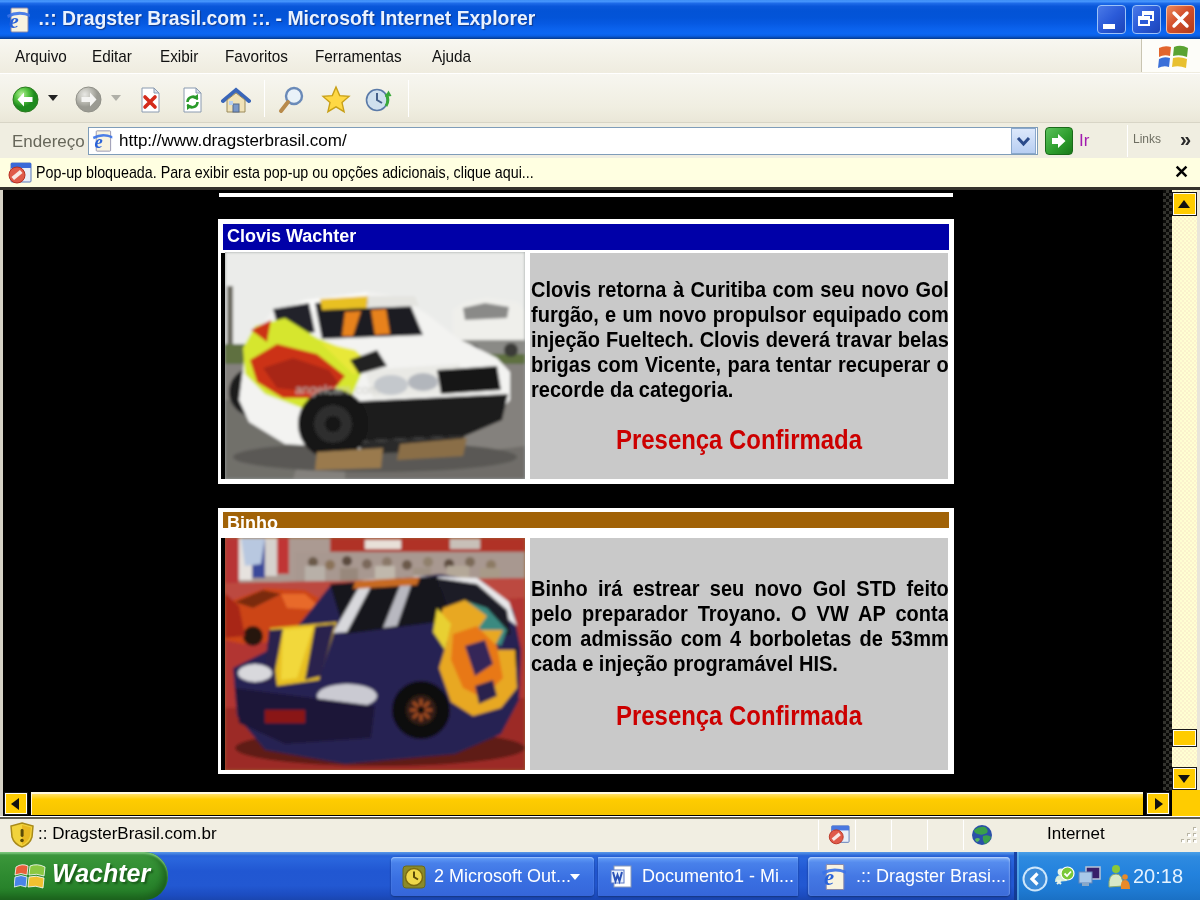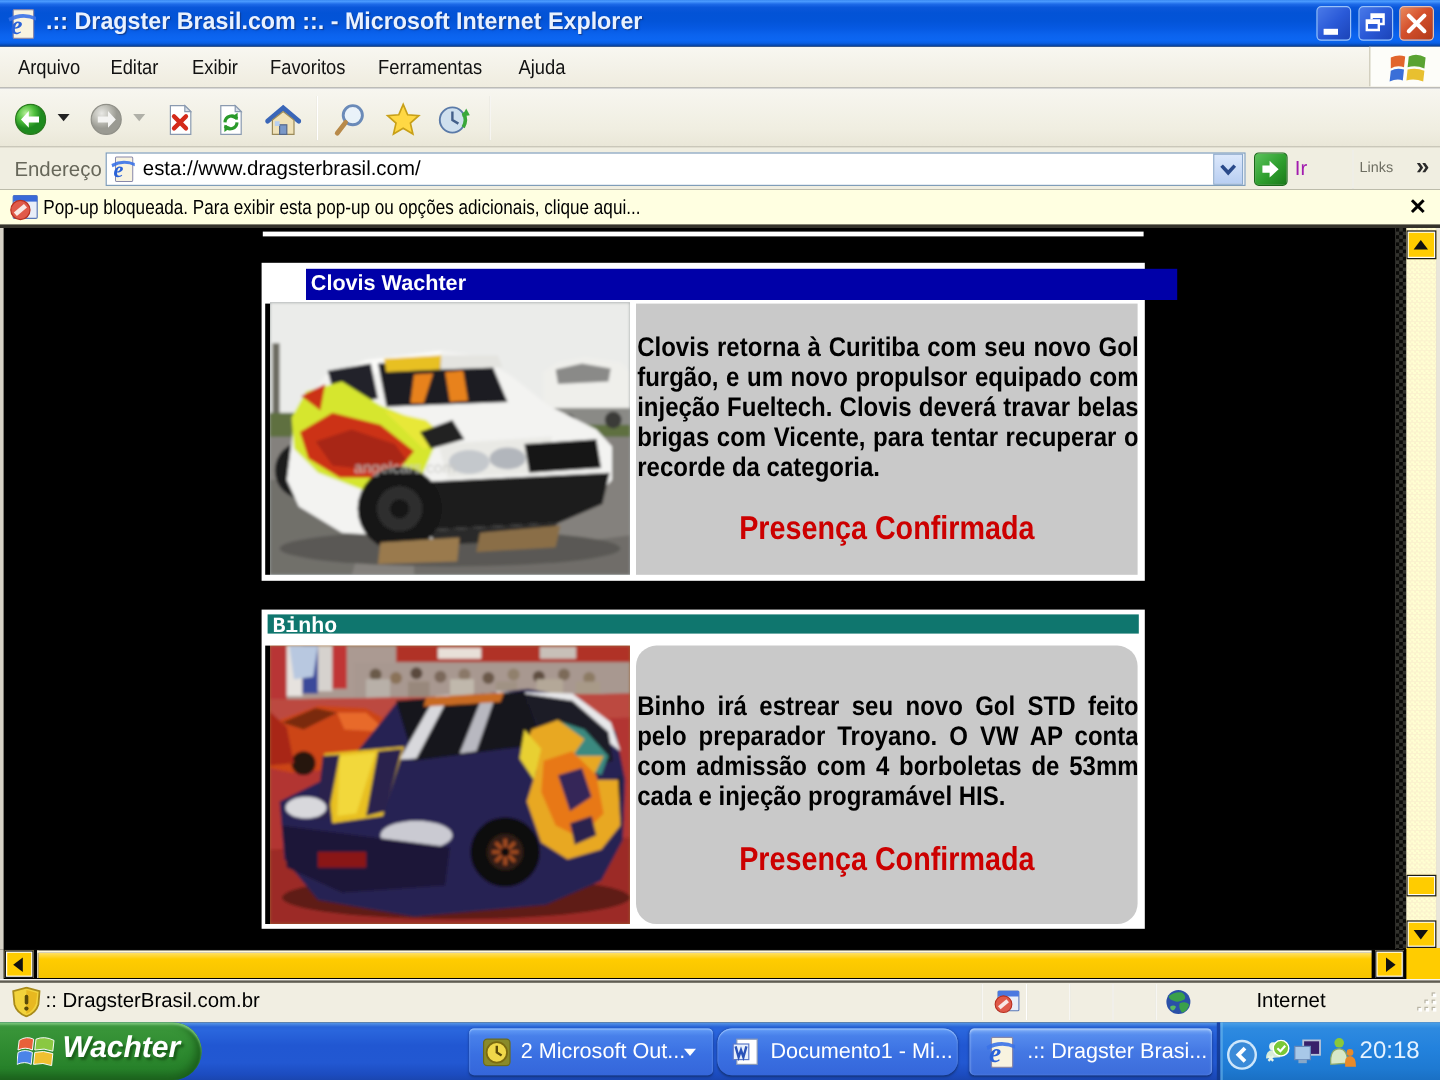--- a/index.html
+++ b/index.html
@@ -120,21 +120,21 @@
 </div>
 
 <div class="abs" style="left:0;top:122px;width:1200px;height:36px;background:#f0eee1;border-top:1px solid #d8d5c6;">
   <div class="abs" style="left:12px;top:9px;font-size:17px;color:#67675a;">Endereço</div>
   <div class="abs" style="left:88px;top:4px;width:950px;height:28px;background:#fff;border:1px solid #7f9db9;">
     <svg class="abs" style="left:3px;top:2px;" width="22" height="22" viewBox="0 0 26 26">
       <rect x="5" y="1" width="17" height="24" rx="1" fill="#f8f3e0" stroke="#88a" stroke-width="1"></rect>
       <text x="3" y="21" font-size="22" font-weight="bold" font-family="Liberation Serif" fill="#2a62d8" font-style="italic">e</text>
       <path d="M1 8 Q 12 2 24 7 L24 10 Q 13 5 2 11 Z" fill="#3a72e8" opacity="0.9"></path>
     </svg>
-    <div class="abs" style="left:30px;top:3px;font-size:17px;color:#000;">esta://www.dragsterbrasil.com/</div>
+    <div class="abs" style="left:30px;top:3px;font-size:17px;color:#000;">http://www.dragsterbrasil.com/</div>
   </div>
   <div class="abs" style="left:1011px;top:5px;width:25px;height:26px;background:linear-gradient(180deg,#dce8fb,#b8cef2);border:1px solid #8aa8cc;">
     <svg width="23" height="24" viewBox="0 0 23 24">
           <path d="M6 9 L11.5 15 L17 9" fill="none" stroke="#2a4a8a" stroke-width="3"></path>
         </svg>
   </div>
   <div class="abs" style="left:1045px;top:4px;width:28px;height:28px;border-radius:4px;background:linear-gradient(135deg,#5cc25c 0%,#2e9e2e 55%,#1a7a1a 100%);border:1px solid #1a6a1a;">
     <svg width="26" height="26" viewBox="0 0 26 26">
           <path d="M12 6 L19.5 13 L12 20 L12 16 L6 16 L6 10 L12 10 Z" fill="#fff"></path>
         </svg>
@@ -155,21 +155,21 @@
   <div class="abs" style="left:36px;top:5px;font-size:17px;color:#000;transform:scaleX(0.84);transform-origin:0 0;white-space:nowrap;">Pop-up bloqueada. Para exibir esta pop-up ou opções adicionais, clique aqui...</div>
   <div class="abs" style="left:1174px;top:3px;font-size:18px;font-weight:bold;color:#000;">✕</div>
 </div>
 
 <div class="abs" style="left:0;top:190px;width:1200px;height:601px;background:#d6d2c6;">
   <div class="abs" style="left:3px;top:0;width:1160px;height:601px;background:#000;"></div>
 
   <div class="abs" style="left:219px;top:3px;width:734px;height:4px;background:#fff;"></div>
 
   <div class="abs" style="left:218px;top:29px;width:736px;height:265px;background:#fff;"></div>
-  <div class="abs" style="left:223px;top:34px;width:726px;height:26px;background:#0000a8;margin-left:32px;">
+  <div class="abs" style="left:223px;top:34px;width:726px;height:26px;background:#0000a8;">
     <div class="abs" style="left:4px;top:2px;color:#fff;font-weight:bold;font-size:18px;">Clovis Wachter</div>
   </div>
   <div class="abs" style="left:221px;top:63px;width:4px;height:226px;background:#000;"></div>
   <div class="abs" id="photo1box" style="left:225px;top:62px;width:300px;height:227px;background:#9aa0a0;overflow:hidden;"><svg width="300" height="227" viewBox="0 0 300 227">
 <defs>
             <filter id="bl1" x="-5%" y="-5%" width="110%" height="110%">
               <feGaussianBlur stdDeviation="1.4"></feGaussianBlur>
             </filter>
           </defs>
 <g filter="url(#bl1)">
@@ -219,21 +219,21 @@
       <div class="jl">Clovis retorna à Curitiba com seu novo Gol</div>
       <div class="jl">furgão, e um novo propulsor equipado com</div>
       <div class="jl">injeção Fueltech. Clovis deverá travar belas</div>
       <div class="jl">brigas com Vicente, para tentar recuperar o</div>
       <div>recorde da categoria.</div>
     </div>
     <div style="position:absolute;left:0;top:171px;width:418px;text-align:center;font-weight:bold;font-size:27.5px;color:#cc0000;transform:scaleX(0.87);transform-origin:center;">Presença Confirmada</div>
   </div>
 
   <div class="abs" style="left:218px;top:318px;width:736px;height:266px;background:#fff;"></div>
-  <div class="abs" style="left:223px;top:322px;width:726px;height:16px;background:#0f766e;font-family:Liberation Mono, monospace;">
+  <div class="abs" style="left:223px;top:322px;width:726px;height:16px;background:#a16207;">
     <div class="abs" style="left:4px;top:1px;color:#fff;font-weight:bold;font-size:18px;">Binho</div>
   </div>
   <div class="abs" style="left:221px;top:348px;width:4px;height:232px;background:#000;"></div>
   <div class="abs" id="photo2box" style="left:225px;top:348px;width:300px;height:232px;background:#963;overflow:hidden;"><svg width="300" height="232" viewBox="0 0 300 232">
 <defs>
             <filter id="bl2" x="-5%" y="-5%" width="110%" height="110%">
               <feGaussianBlur stdDeviation="1.4"></feGaussianBlur>
             </filter>
           </defs>
 <g filter="url(#bl2)">
@@ -295,21 +295,21 @@
 <path d="M188 164 L204 180 M204 164 L188 180 M196 161 L196 183 M185 172 L207 172" stroke="#a84e20" stroke-width="3"></path>
 <circle cx="196" cy="172" r="4" fill="#0a0a0a"></circle>
 <path d="M255 95 A 20 20 0 0 0 292 108 L292 130 L258 122 Z" fill="#16161e"></path>
 <path d="M218 70 L240 62 L262 78 L252 92 L278 92 L268 112 L290 112 L292 150 L276 170 L248 178 L226 164 L214 130 L222 104 L210 92 Z" fill="#e8a820"></path>
 <path d="M228 96 L252 88 L272 108 L278 140 L258 160 L238 150 L226 122 Z" fill="#e87818"></path>
 <path d="M240 108 L260 102 L268 126 L250 138 Z" fill="#342658"></path>
 <path d="M212 70 L226 86 L220 112 L208 94 Z" fill="#e8d030"></path>
 <path d="M250 148 L268 142 L272 158 L254 166 Z" fill="#29234e"></path>
 </g>
         </svg></div>
-  <div class="abs" id="text2" style="left:530px;top:348px;width:418px;height:232px;background:#c9c9c9;overflow:hidden;border-radius:17px;">
+  <div class="abs" id="text2" style="left:530px;top:348px;width:418px;height:232px;background:#c9c9c9;overflow:hidden;">
     <div style="position:absolute;left:1px;top:38px;width:470px;font-weight:bold;font-size:22.5px;line-height:25.1px;color:#000;transform:scaleX(0.889);transform-origin:0 0;">
       <div class="jl">Binho irá estrear seu novo Gol STD feito</div>
       <div class="jl">pelo preparador Troyano. O VW AP conta</div>
       <div class="jl">com admissão com 4 borboletas de 53mm</div>
       <div>cada e injeção programável HIS.</div>
     </div>
     <div style="position:absolute;left:0;top:162px;width:418px;text-align:center;font-weight:bold;font-size:27.5px;color:#cc0000;transform:scaleX(0.87);transform-origin:center;" id="red2">Presença Confirmada</div>
   </div>
 </div>
 
@@ -390,21 +390,21 @@
   <div class="abs" style="left:391px;top:5px;width:203px;height:39px;border-radius:4px;
   background:linear-gradient(180deg,#639ef8 0%,#4880ea 16%,#3a70e2 55%,#3566da 100%);box-shadow:inset 0 1px 1px #9cc2fc, 0 1px 2px #14347a;">
     <svg class="abs" style="left:11px;top:8px;" width="24" height="24" viewBox="0 0 24 24">
       <rect x="1" y="1" width="22" height="22" rx="3" fill="#8a8a2a" stroke="#6a6a1a"></rect>
       <circle cx="12" cy="12" r="8.5" fill="#f0d84a" stroke="#7a6a10" stroke-width="1.5"></circle>
       <path d="M12 6.5 L12 12 L16 14.5" stroke="#5a4a08" stroke-width="2" fill="none"></path>
     </svg>
     <div class="abs" style="left:43px;top:9px;color:#fff;font-size:18px;white-space:nowrap;">2 Microsoft Out...</div>
     <div class="abs" style="left:179px;top:17px;width:0;height:0;border-left:5.5px solid transparent;border-right:5.5px solid transparent;border-top:6.5px solid #fff;"></div>
   </div>
-  <div class="abs" style="left:598px;top:5px;width:200px;height:39px;border-radius:12px;
+  <div class="abs" style="left:598px;top:5px;width:200px;height:39px;border-radius:1px;
   background:linear-gradient(180deg,#639ef8 0%,#4880ea 16%,#3a70e2 55%,#3566da 100%);box-shadow:inset 0 1px 1px #9cc2fc, 0 1px 2px #14347a;">
     <svg class="abs" style="left:12px;top:8px;" width="24" height="24" viewBox="0 0 24 24">
       <rect x="4" y="1" width="17" height="21" fill="#fff" stroke="#8a9ab8"></rect>
       <rect x="1" y="5" width="13" height="13" fill="#e8f0fc" stroke="#5a78c8"></rect>
       <path d="M3 7 L5.5 16 L7.5 10 L9.5 16 L12 7" stroke="#2a52b8" stroke-width="2" fill="none"></path>
     </svg>
     <div class="abs" style="left:44px;top:9px;color:#fff;font-size:18px;white-space:nowrap;">Documento1 - Mi...</div>
   </div>
   <div class="abs" style="left:808px;top:5px;width:202px;height:39px;border-radius:4px;
   background:linear-gradient(180deg,#7aacf8 0%,#568cee 14%,#4478e4 50%,#3c6cda 100%);box-shadow:inset 0 1px 2px #c2dafc, 0 1px 2px #14347a;">

